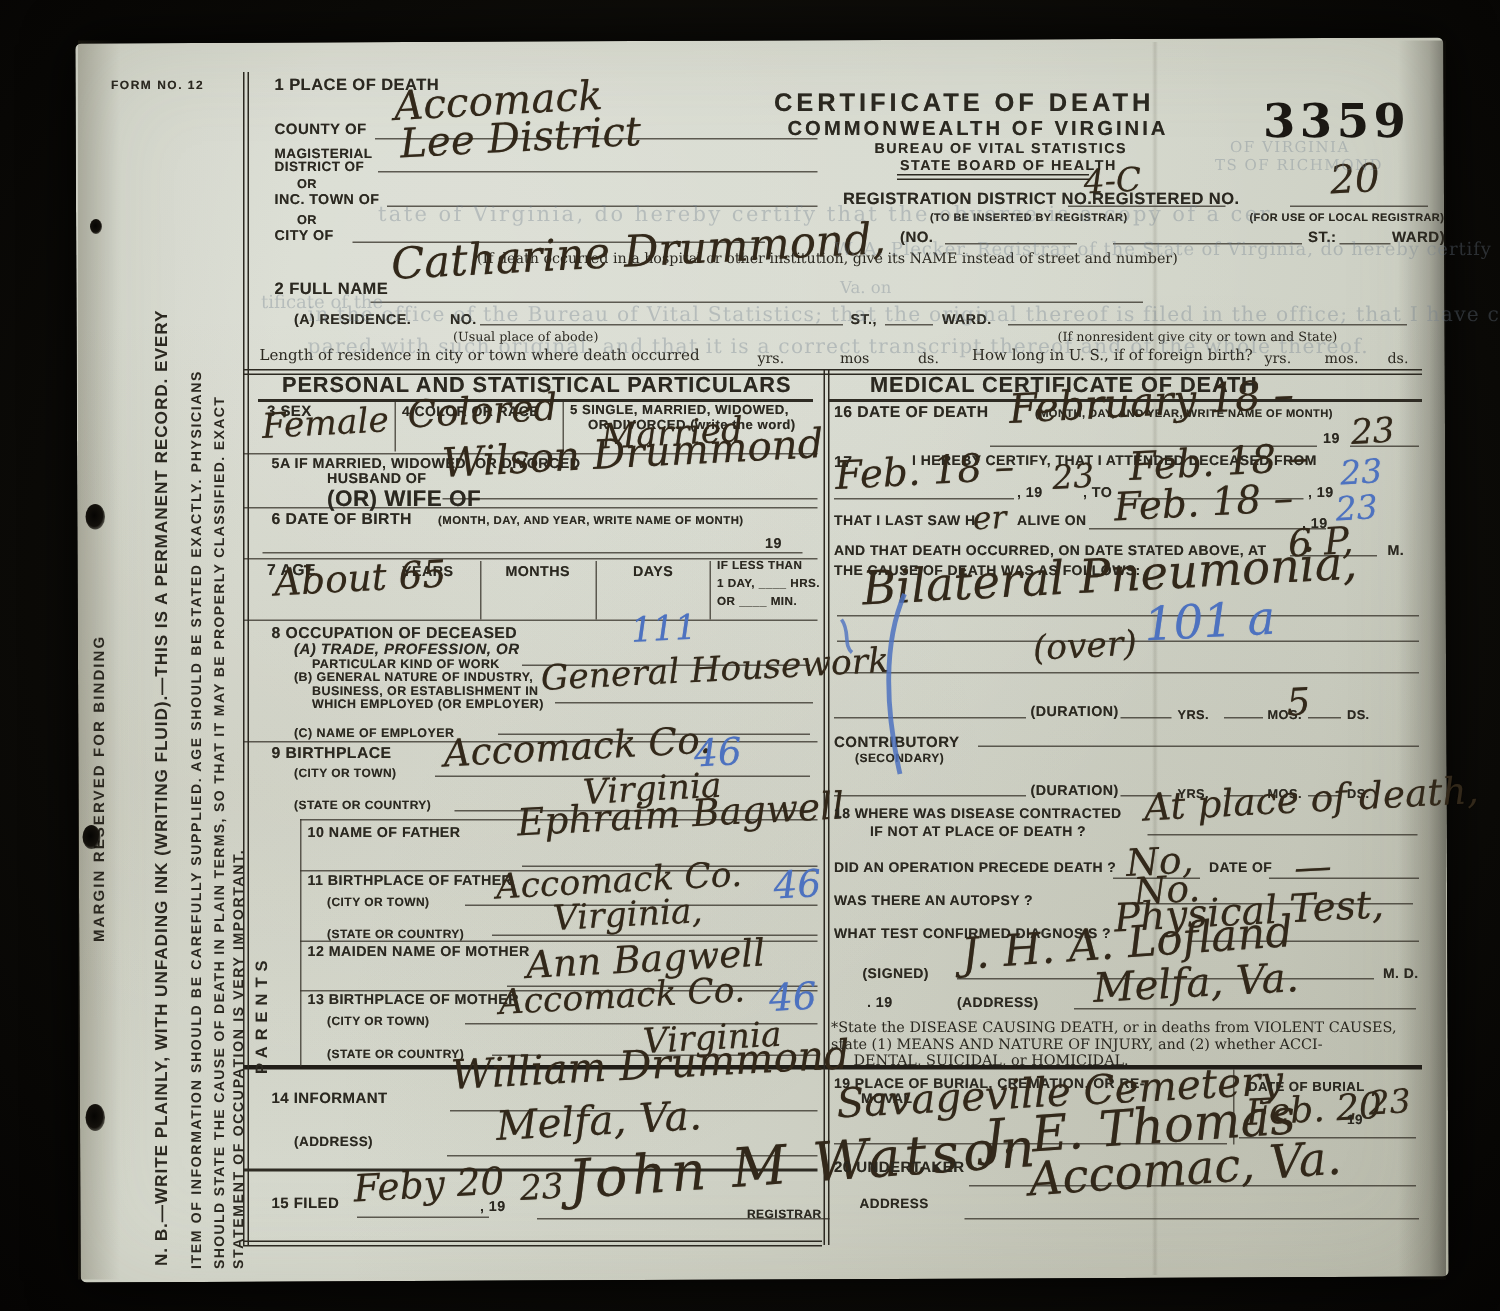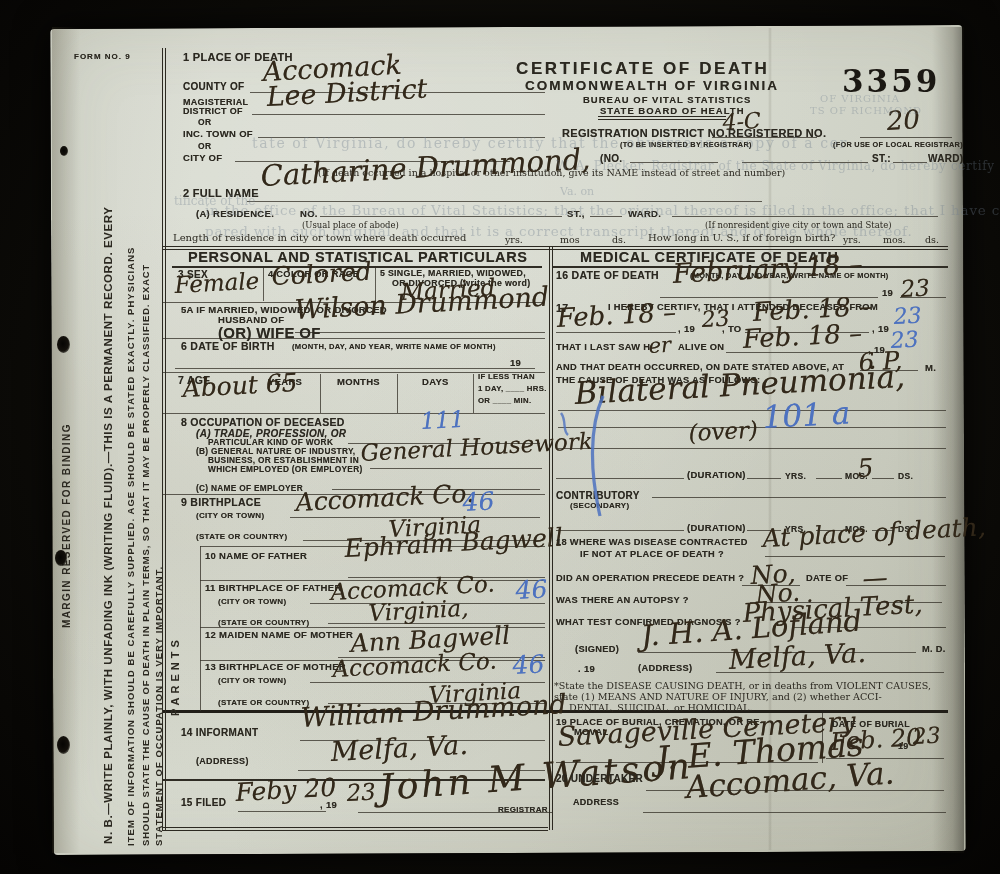--- a/index.html
+++ b/index.html
@@ -114,21 +114,21 @@
       <div class="rl" style="left: 643px; top: 812px; width: 303px; height: 1px; background: rgba(56, 52, 43, 0.78);"></div>
       <div class="rl" style="left: 263px; top: 268px; width: 1px; height: 33px; background: rgba(56, 52, 43, 0.78);"></div>
       <div class="rl" style="left: 375px; top: 268px; width: 1px; height: 33px; background: rgba(56, 52, 43, 0.78);"></div>
       <div class="rl" style="left: 320px; top: 374px; width: 1px; height: 39px; background: rgba(56, 52, 43, 0.78);"></div>
       <div class="rl" style="left: 397px; top: 374px; width: 1px; height: 39px; background: rgba(56, 52, 43, 0.78);"></div>
       <div class="rl" style="left: 473px; top: 374px; width: 1px; height: 39px; background: rgba(56, 52, 43, 0.78);"></div>
       <div class="rl" style="left: 200px; top: 546px; width: 1px; height: 165px; background: rgba(56, 52, 43, 0.78);"></div>
       <div class="rl" style="left: 822px; top: 713px; width: 1px; height: 50px; background: rgba(56, 52, 43, 0.78);"></div>
       <div class="rl" style="left: 162px; top: 48px; width: 4px; height: 782px; border-left: 1.5px solid rgb(44, 41, 33); border-right: 1px solid rgb(44, 41, 33); box-sizing: border-box;"></div>
       <div class="rl" style="left: 549px; top: 246px; width: 4px; height: 584px; border-left: 1.5px solid rgb(44, 41, 33); border-right: 1px solid rgb(44, 41, 33); box-sizing: border-box;"></div>
-      <span class="t lbl" style="left: 74px; top: 53px; font-size: 8px; letter-spacing: 1px;">FORM NO. 9</span>
+      <span class="t lbl" style="left: 74px; top: 53px; font-size: 8px; letter-spacing: 1px;">FORM NO. 12</span>
       <span class="t vt" style="left: 62px; top: 238px; font-size: 10px; letter-spacing: 1.4px; height: 390px;">MARGIN RESERVED FOR BINDING</span>
       <span class="t vt" style="left: 103px; top: 92px; font-size: 11.5px; letter-spacing: 0.6px; height: 752px;">N. B.—WRITE PLAINLY, WITH UNFADING INK (WRITING FLUID).—THIS IS A PERMANENT RECORD.  EVERY</span>
       <span class="t vt" style="left: 126px; top: 106px; font-size: 9.4px; letter-spacing: 1.1px; height: 740px;">ITEM OF INFORMATION SHOULD BE CAREFULLY SUPPLIED.  AGE SHOULD BE STATED EXACTLY.  PHYSICIANS</span>
       <span class="t vt" style="left: 141px; top: 116px; font-size: 9.4px; letter-spacing: 0.9px; height: 730px;">SHOULD STATE THE CAUSE OF DEATH IN PLAIN TERMS, SO THAT IT MAY BE PROPERLY CLASSIFIED.  EXACT</span>
       <span class="t vt" style="left: 154px; top: 448px; font-size: 9.4px; letter-spacing: 1.1px; height: 398px;">STATEMENT OF OCCUPATION IS VERY IMPORTANT.</span>
       <span class="t lbl" style="left: 516px; top: 60px; font-size: 17px; letter-spacing: 2.6px;">CERTIFICATE OF DEATH</span>
       <span class="t lbl" style="left: 525px; top: 79px; font-size: 13.5px; letter-spacing: 2px;">COMMONWEALTH OF VIRGINIA</span>
       <span class="t lbl" style="left: 583px; top: 95px; font-size: 9.5px; letter-spacing: 1px;">BUREAU OF VITAL STATISTICS</span>
       <span class="t lbl" style="left: 600px; top: 106px; font-size: 9.5px; letter-spacing: 1px;">STATE BOARD OF HEALTH</span>
       <span class="t stamp" style="left: 842px; top: 66px; font-size: 31px;">3359</span>

